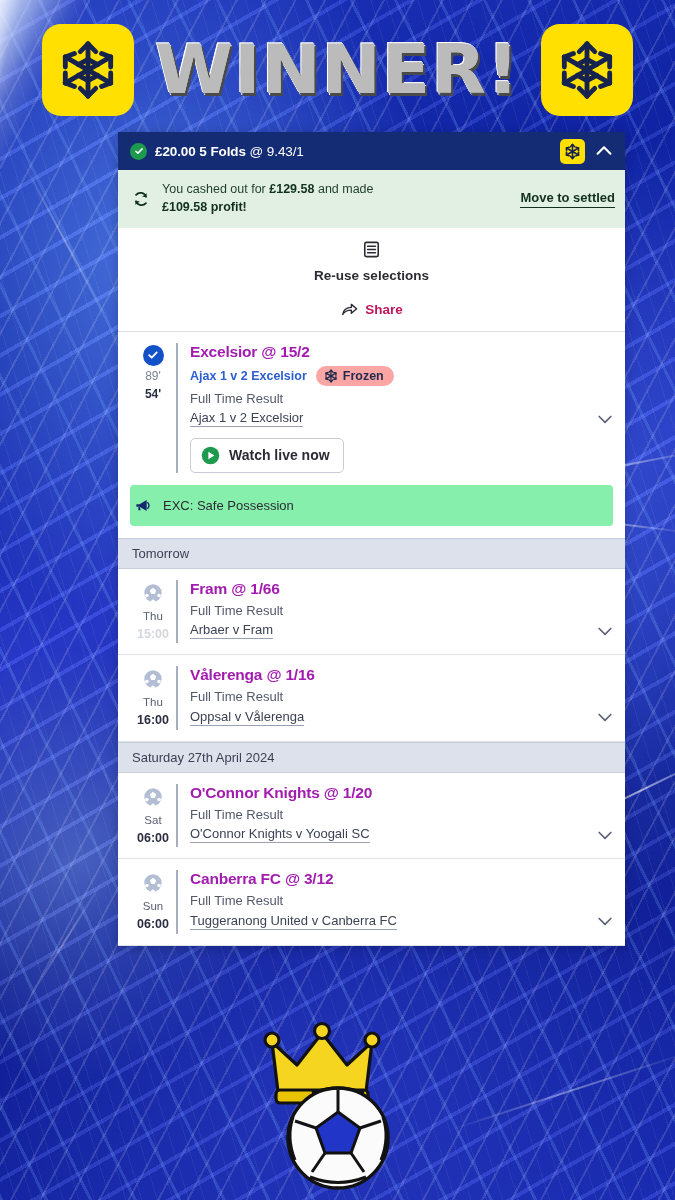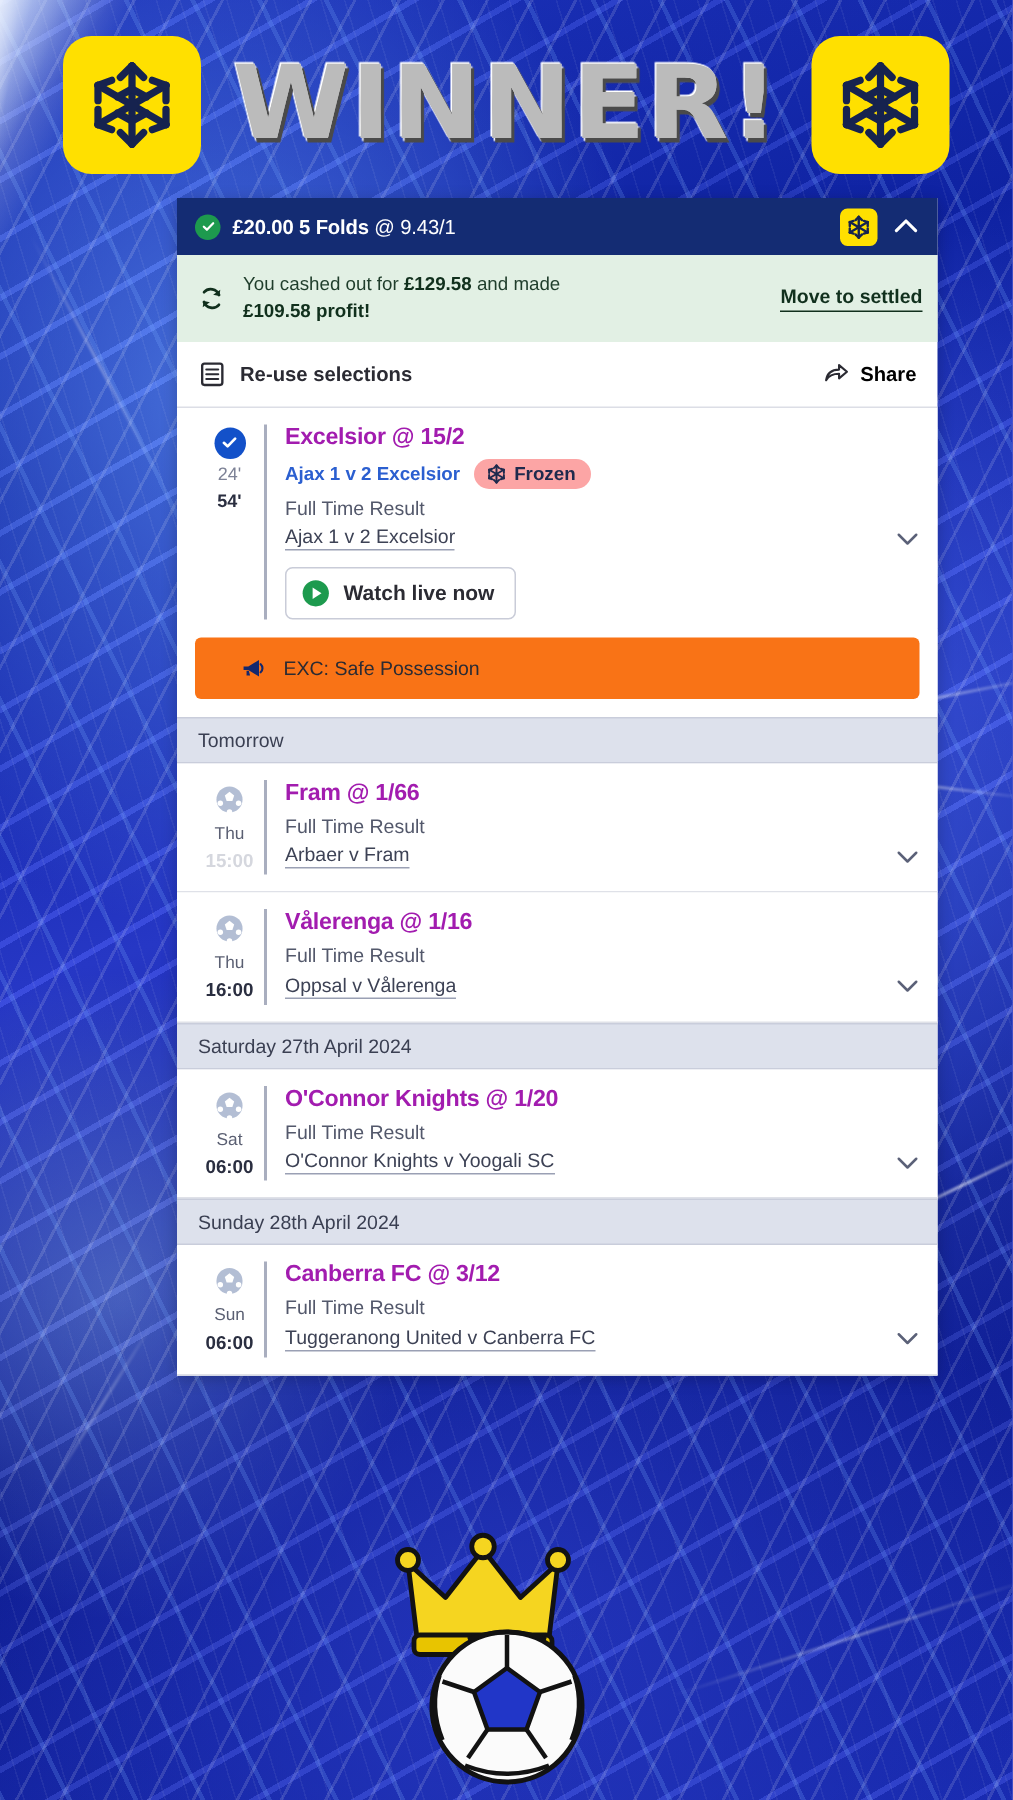--- a/index.html
+++ b/index.html
@@ -180,27 +180,28 @@
     flex: 0 0 auto;
   }
 
   
   .reuse-row {
     display: flex;
     align-items: center;
     padding: 12px 14px;
     border-bottom: 1px solid #dcdee6;
     gap: 9px;
+    flex-direction: column;
   }
   .reuse-ico { width: 19px; height: 19px; flex: 0 0 auto; }
   .reuse-label { font-size: 13.5px; font-weight: 700; color: #2b2b33; }
   .reuse-spacer { flex: 1; }
   .share-wrap { display: flex; align-items: center; gap: 6px; }
   .share-ico { width: 19px; height: 18px; }
-  .share-label { font-size: 13.5px; font-weight: 700; color: #000000; }
+  .share-label { font-size: 13.5px; font-weight: 700; color: #be185d; }
 
   
   .sel-row {
     display: flex;
     padding: 11px 10px 11px 12px;
     background: #fff;
     border-bottom: 1px solid #dfe1e8;
   }
   .sel-row.live { border-bottom: none; padding-bottom: 6px; }
   .sel-left {
@@ -282,26 +283,26 @@
     padding: 6px 13px 6px 9px;
     margin-top: 9px;
     background: #fff;
   }
   .watch-btn svg { width: 21px; height: 21px; }
   .watch-btn span { font-size: 14px; font-weight: 700; color: #2b2b33; }
 
   
   .exc-wrap { padding: 6px 12px 12px 12px; background: #fff; }
   .exc-bar {
-    background: #f97316;
+    background: #86efac;
     border-radius: 4px;
     display: flex;
     align-items: center;
     gap: 10px;
-    padding: 11px 30px;
+    padding: 11px 4px;
   }
   .exc-bar svg { width: 19px; height: 19px; flex: 0 0 auto; }
   .exc-bar span { font-size: 13px; color: #2b2b33; }
 
   
   .date-hdr {
     background: #dde1ec;
     padding: 7px 14px;
     font-size: 13px;
     color: #3a3f52;
@@ -449,21 +450,21 @@
     </div>
   </div>
 
   <div class="sel-row live">
     <div class="sel-left">
       <div class="sel-check">
         <svg viewBox="0 0 16 16">
           <path d="M3 8.3 L6.3 11.4 L13 4.6" fill="none" stroke="#fff" stroke-width="2.4" stroke-linecap="round" stroke-linejoin="round"></path>
         </svg>
       </div>
-      <div class="mins dim">24'</div>
+      <div class="mins dim">89'</div>
       <div class="mins bold">54'</div>
     </div>
     <div class="sel-body">
       <div class="sel-title">Excelsior @ 15/2</div>
       <div class="fix-line">
         <div class="fix-link">Ajax 1 v 2 Excelsior</div>
         <div class="frozen-pill">
           <svg viewBox="0 0 64 64">
             <g stroke="#1f2a4d" stroke-width="6" stroke-linecap="round" fill="none">
               <line x1="32" y1="6" x2="32" y2="58"></line>
@@ -590,21 +591,20 @@
         <div class="fixture-row">
           <div class="fixture-name">O'Connor Knights v Yoogali SC</div>
           <div class="fixture-spacer"></div>
           <svg class="chev-down" viewBox="0 0 24 24">
             <path d="M5 9 L12 16 L19 9" fill="none" stroke="#5b6178" stroke-width="2" stroke-linecap="round" stroke-linejoin="round"></path>
           </svg>
         </div>
       </div>
     </div>
 
-    <div class="date-hdr">Sunday 28th April 2024</div>
 
     <div class="sel-row">
       <div class="sel-left">
         <svg class="ball-ico" viewBox="0 0 24 24">
           <circle cx="12" cy="12" r="9.5" fill="#b3bed4"></circle>
           <path d="M12 6.4 L15.4 9 L14.1 13.1 L9.9 13.1 L8.6 9 Z" fill="#ffffff"></path>
           <circle cx="5.3" cy="14.7" r="2" fill="#ffffff"></circle>
           <circle cx="18.6" cy="14.7" r="2" fill="#ffffff"></circle>
           <circle cx="12" cy="21" r="2" fill="#ffffff"></circle>
         </svg>

